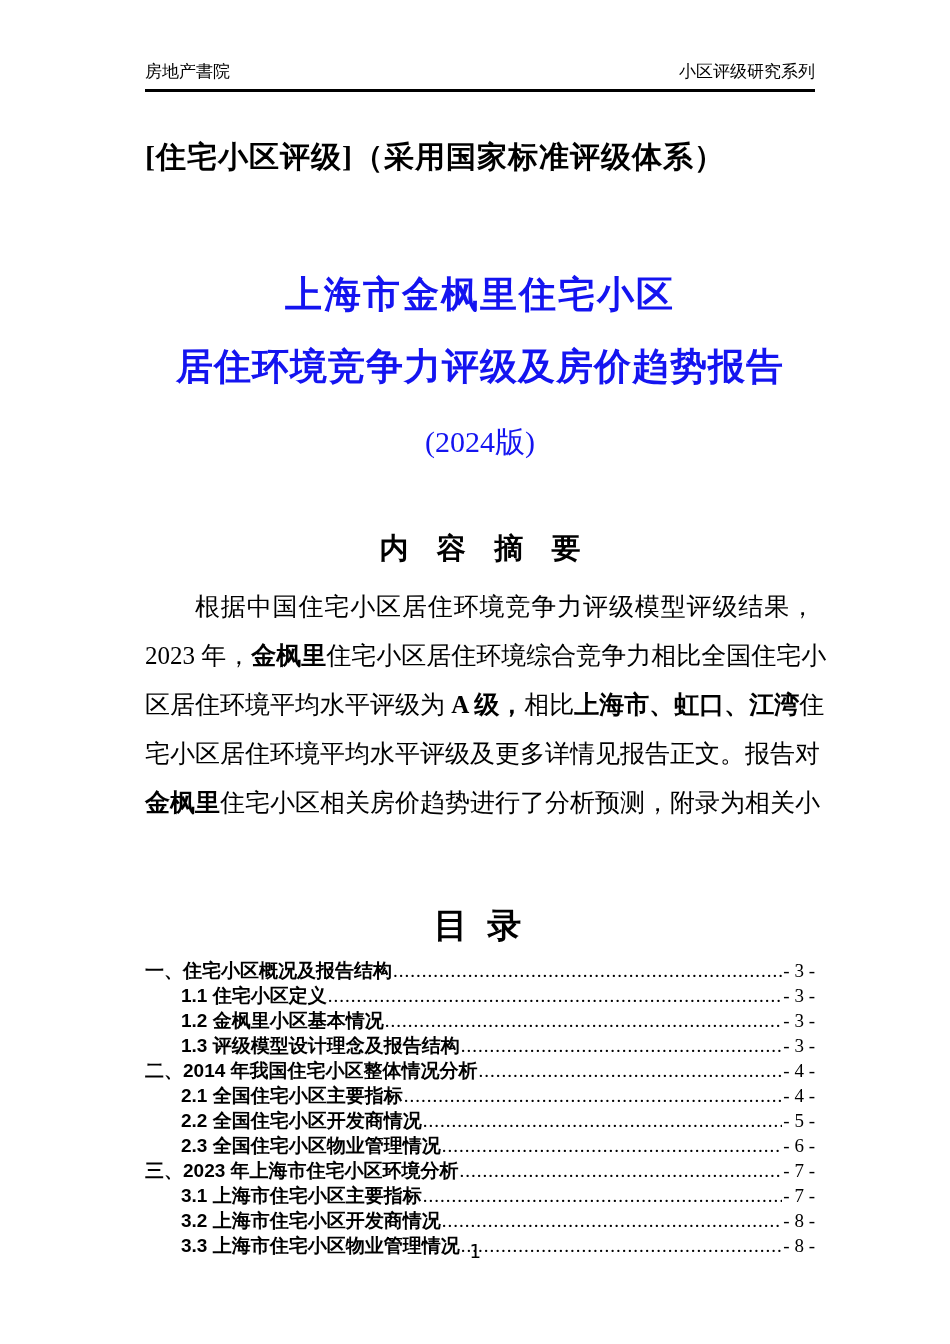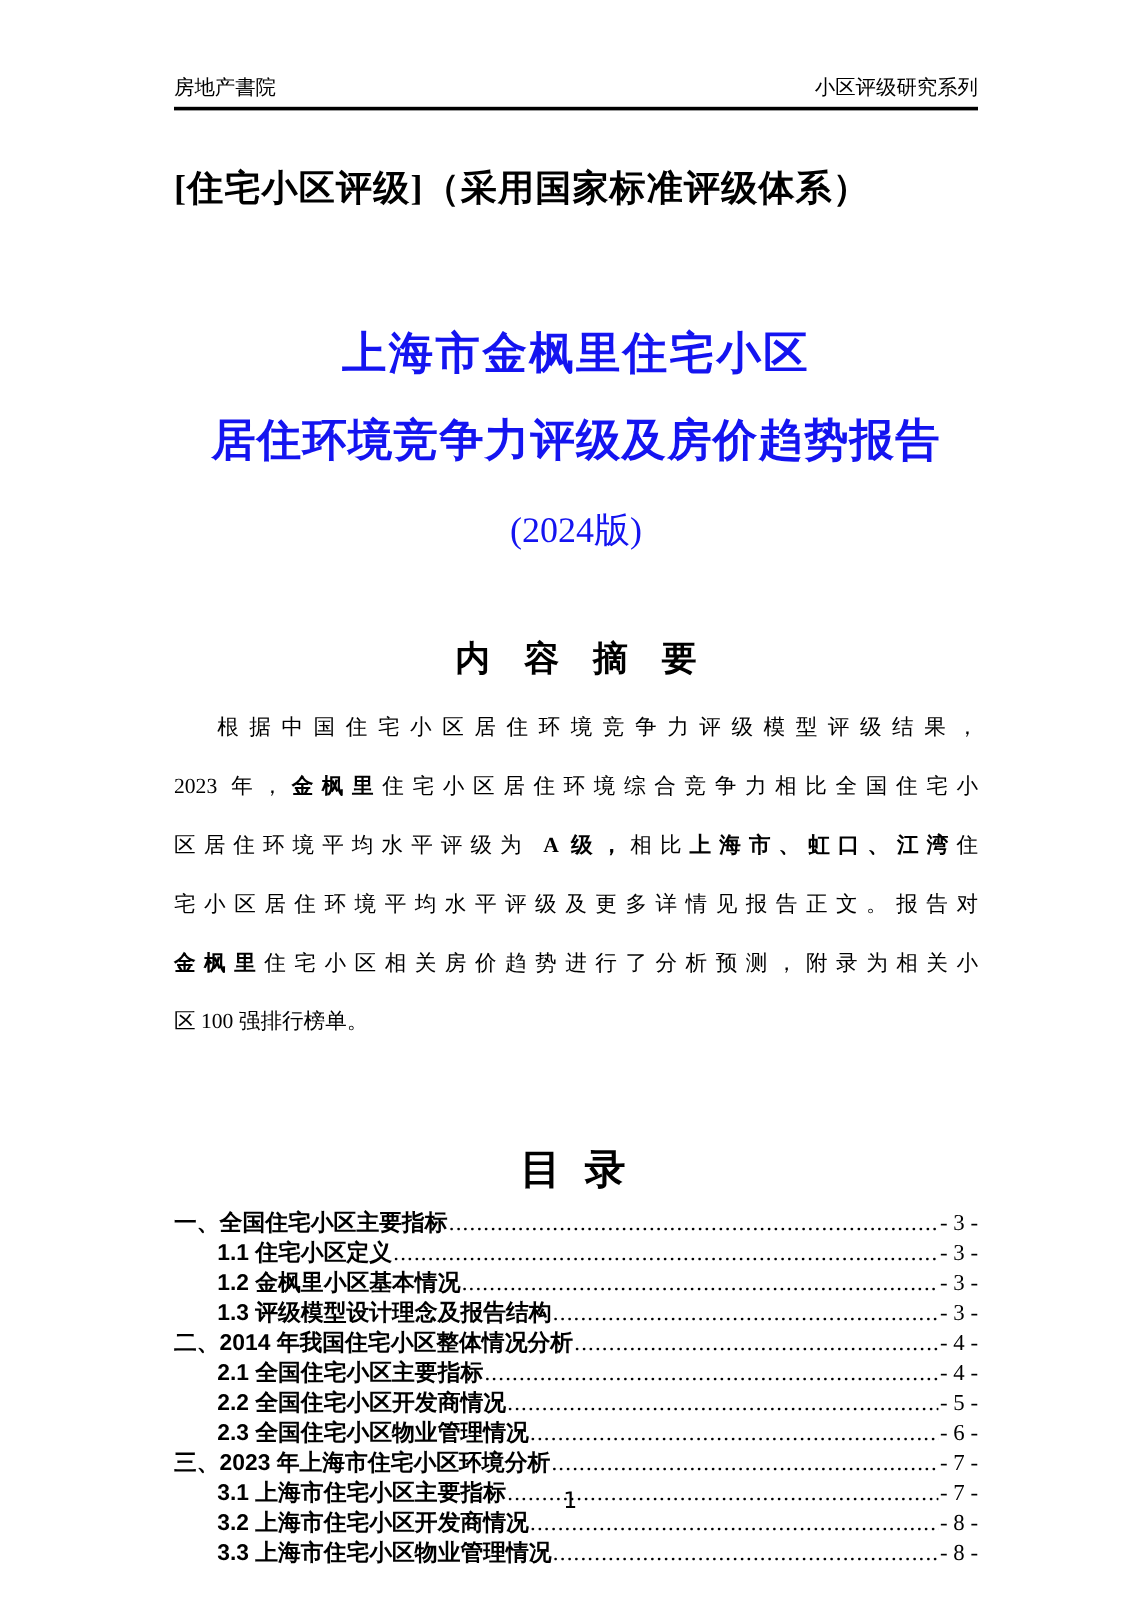--- a/index.html
+++ b/index.html
@@ -17,21 +17,21 @@
   .content { margin: 0 135px 0 145px; } 
 
   
   .hdr {
     display: flex;
     justify-content: space-between;
     align-items: center;
     padding-top: 64px;
     padding-bottom: 6px;
     border-bottom: 3px solid #000;
-    font-family: Liberation Serif, serif;
+    font-family: Liberation Mono, monospace;
     font-size: 17px;
     line-height: 1.1;
   }
 
   
   .tagline {
     margin-top: 45px;
     font-size: 30px;
     font-weight: bold;
     letter-spacing: 1px;
@@ -63,21 +63,21 @@
   
   .abstract-h {
     margin-top: 66px;
     text-align: center;
     font-family: "Liberation Sans", "DejaVu Sans", sans-serif;
     font-size: 29px;
     font-weight: bold;
     letter-spacing: 0.35em;
     text-indent: 0.35em; 
   }
-  .abstract { margin-top: 13px; font-size: 18px; }
+  .abstract { margin-top: 13px; font-size: 25px; }
   .abs-line {
     line-height: 49px;
     text-align: justify;
     text-align-last: justify;
     white-space: nowrap;
   }
   .abs-line.first { text-indent: 2em; }
   .abs-line.last { text-align-last: left; }
   .abs-line .b { font-weight: bold; }
 
@@ -153,28 +153,27 @@
     </div>
 
     <h2 class="abstract-h">内 容 摘 要</h2>
 
     <div class="abstract" id="abstract">
         <div class="abs-line first"><span>根据中国住宅小区居住环境竞争力评级模型评级结果，</span></div>
         <div class="abs-line"><span>2023 年，</span><span class="b">金枫里</span><span>住宅小区居住环境综合竞争力相比全国住宅小</span></div>
         <div class="abs-line"><span>区居住环境平均水平评级为 </span><span class="b">A 级，</span><span>相比</span><span class="b">上海市、虹口、江湾</span><span>住</span></div>
         <div class="abs-line"><span>宅小区居住环境平均水平评级及更多详情见报告正文。报告对</span></div>
         <div class="abs-line"><span class="b">金枫里</span><span>住宅小区相关房价趋势进行了分析预测，附录为相关小</span></div>
-        <div class="abs-line last"><span>区 100 强排行榜单。</span></div>
       </div>
 
     <h2 class="toc-h">目 录</h2>
 
     <nav class="toc" id="toc">
         <div class="toc-row lvl1">
-          <span class="toc-t">一、全国住宅小区主要指标</span>
+          <span class="toc-t">一、住宅小区概况及报告结构</span>
           <span class="leader"></span>
           <span class="toc-p">- 3 -</span>
         </div>
         <div class="toc-row lvl2">
           <span class="toc-t">1.1 住宅小区定义</span>
           <span class="leader"></span>
           <span class="toc-p">- 3 -</span>
         </div>
         <div class="toc-row lvl2">
           <span class="toc-t">1.2 金枫里小区基本情况</span>

